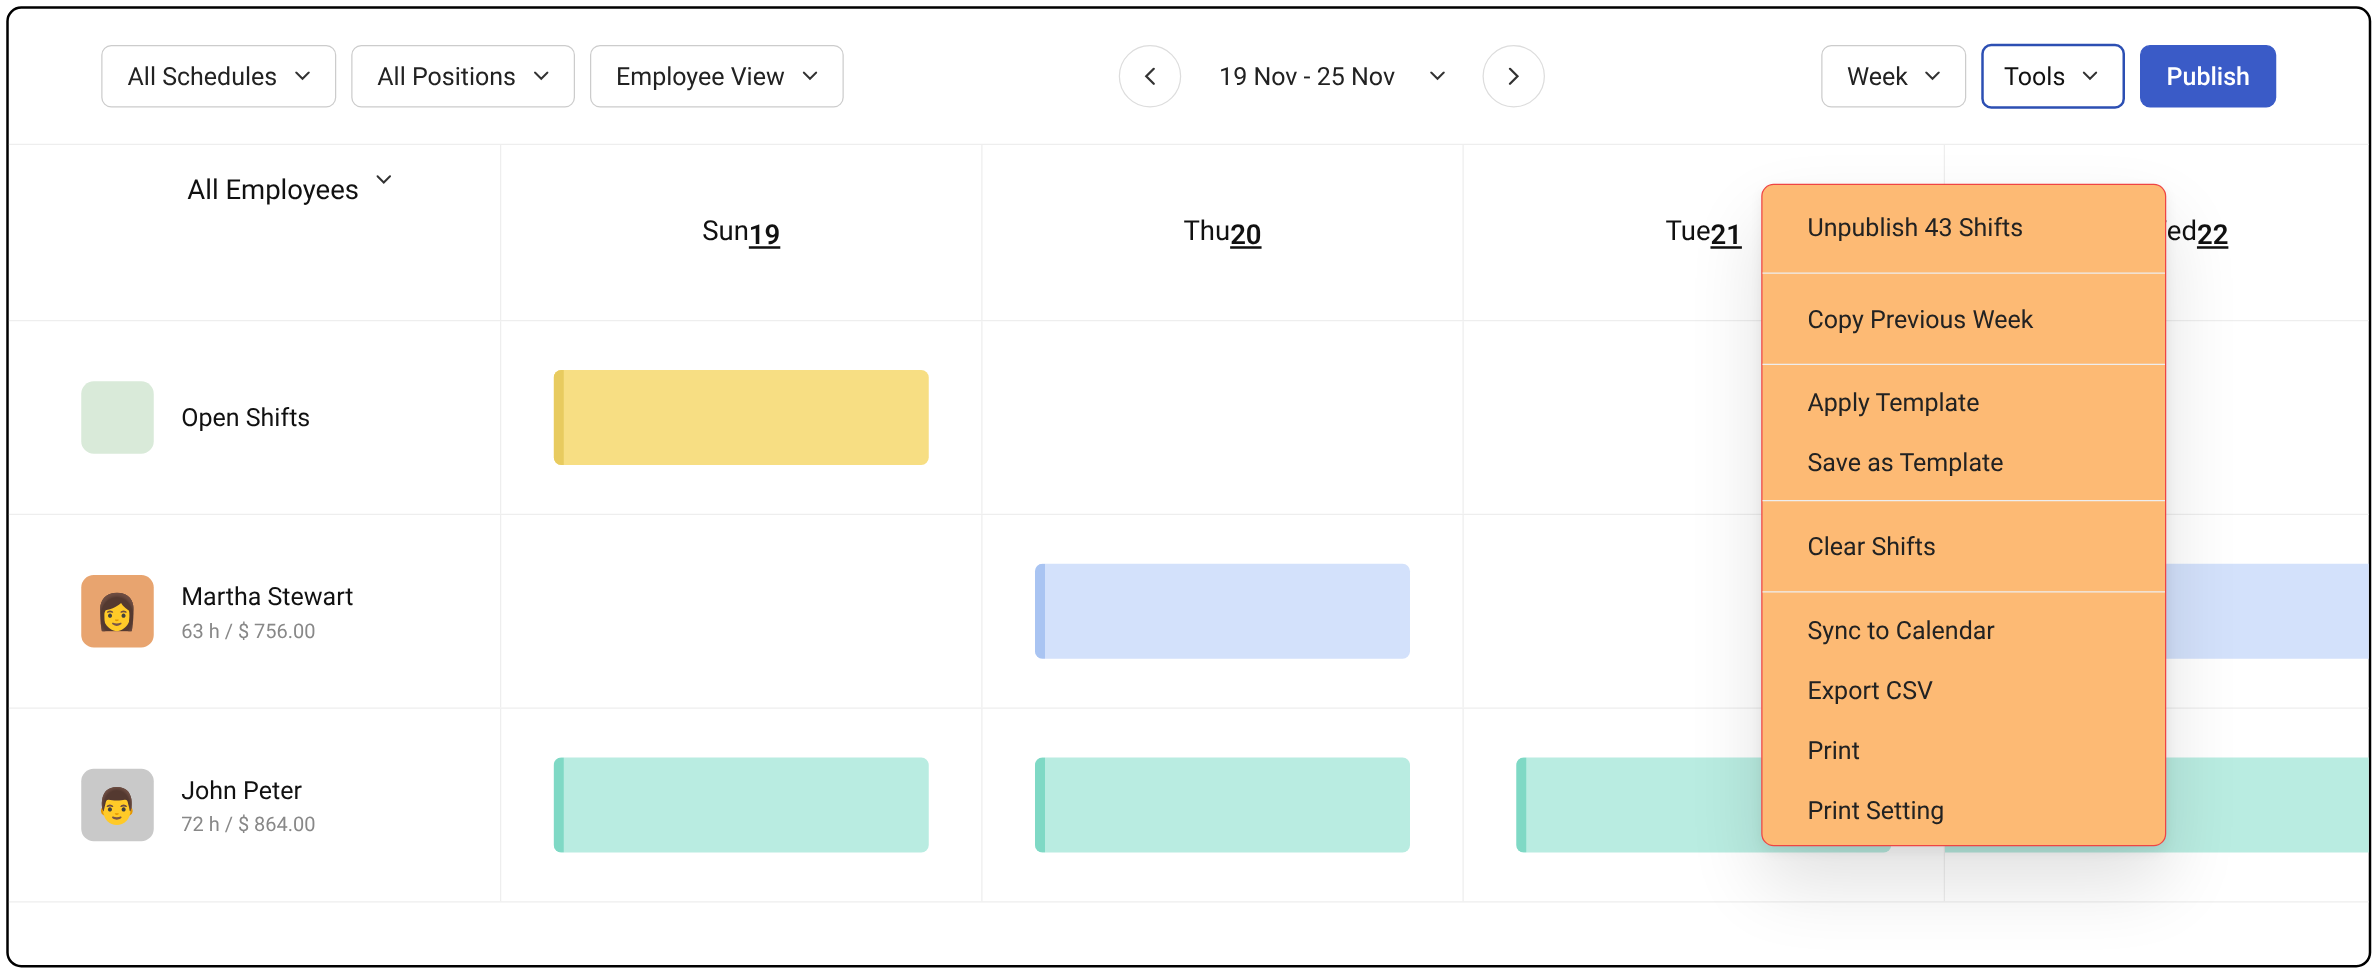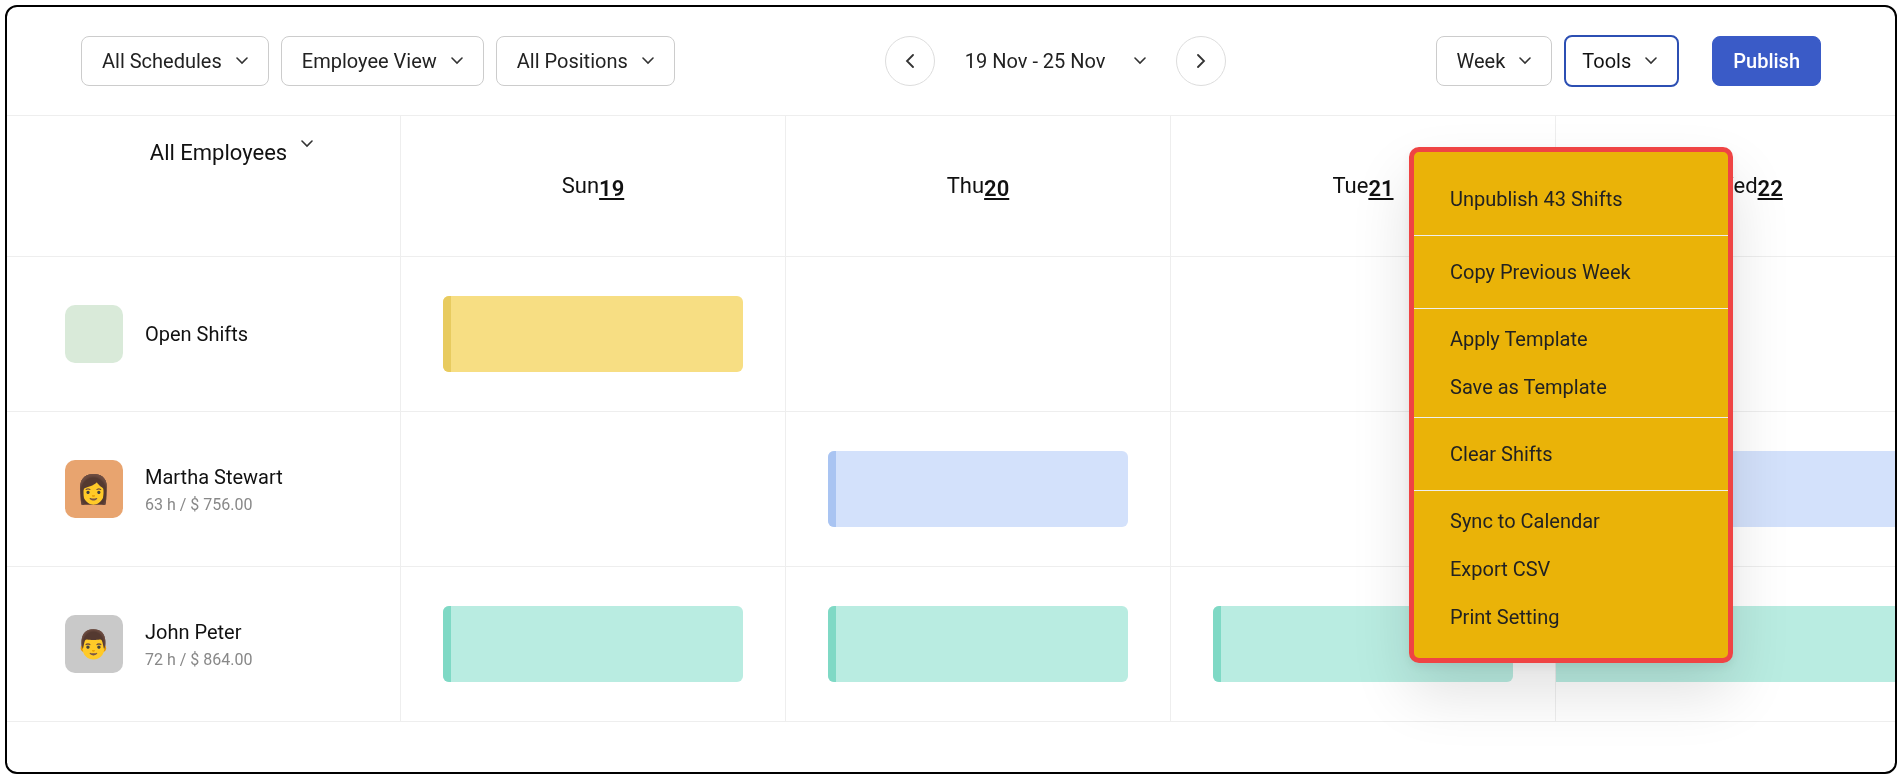--- a/index.html
+++ b/index.html
@@ -45,21 +45,20 @@
   .select-btn.tools {
     border: 2px solid #2c4fb3;
     color: #111;
     padding-left: 16px;
   }
   .select-btn.primary {
     background: #3a5bc7;
     color: #fff;
     border: 1px solid #3a5bc7;
     font-weight: 500;
-    margin-left: 21px;
   }
   .chevron {
     display: inline-block;
   }
   .chevron svg { display: block; }
   .toolbar-spacer { flex: 1; }
   .nav-center {
     display: flex;
     align-items: center;
     gap: 30px;
@@ -160,26 +159,26 @@
   .shift.blue .bar { background: #a9c4f2; }
   .shift.teal { background: #b9ece1; }
   .shift.teal .bar { background: #7fd9c5; }
   .shift.wed { left: 0; width: 360px; border-radius: 0; }
   
   .dropdown {
     position: absolute;
     top: 140px;
     right: 162px;
     width: 324px;
-    background: #eab308;
-    border: 5px solid #ef4444;
+    background: #fdba74;
+    border: 1px solid #ef4444;
     border-radius: 10px;
     box-shadow: 0 30px 60px rgba(0,0,0,0.12), 0 4px 10px rgba(0,0,0,0.06);
     z-index: 50;
-    padding: 17px 0;
+    padding: 4px 0;
   }
   .dropdown .item {
     padding: 18px 36px;
     font-size: 20px;
     color: #222;
     cursor: pointer;
   }
   .dropdown .item.tight { padding: 12px 36px; }
   .dropdown .divider {
     height: 1px;
@@ -198,29 +197,29 @@
   <div class="toolbar">
     <div class="select-btn">
       <span>All Schedules</span>
       <span class="chevron">
         <svg width="12" height="8" viewBox="0 0 12 8">
             <path d="M1 1l5 5 5-5" stroke="#333" stroke-width="1.6" fill="none" stroke-linecap="round"></path>
           </svg>
       </span>
     </div>
     <div class="select-btn">
+      <span>All Positions</span>
+      <span class="chevron">
+        <svg width="12" height="8" viewBox="0 0 12 8">
+            <path d="M1 1l5 5 5-5" stroke="#333" stroke-width="1.6" fill="none" stroke-linecap="round"></path>
+          </svg>
+      </span>
+    </div>
+    <div class="select-btn">
       <span>Employee View</span>
-      <span class="chevron">
-        <svg width="12" height="8" viewBox="0 0 12 8">
-            <path d="M1 1l5 5 5-5" stroke="#333" stroke-width="1.6" fill="none" stroke-linecap="round"></path>
-          </svg>
-      </span>
-    </div>
-    <div class="select-btn">
-      <span>All Positions</span>
       <span class="chevron">
         <svg width="12" height="8" viewBox="0 0 12 8">
             <path d="M1 1l5 5 5-5" stroke="#333" stroke-width="1.6" fill="none" stroke-linecap="round"></path>
           </svg>
       </span>
     </div>
 
     <div class="toolbar-spacer"></div>
 
     <div class="nav-center">
@@ -367,16 +366,17 @@
     <div class="divider"></div>
     <div class="item">Copy Previous Week</div>
     <div class="divider"></div>
     <div class="item tight">Apply Template</div>
     <div class="item tight">Save as Template</div>
     <div class="divider"></div>
     <div class="item">Clear Shifts</div>
     <div class="divider"></div>
     <div class="item tight">Sync to Calendar</div>
     <div class="item tight">Export CSV</div>
+    <div class="item tight">Print</div>
     <div class="item tight">Print Setting</div>
   </div>
 
 </div>
 
 </body></html>

